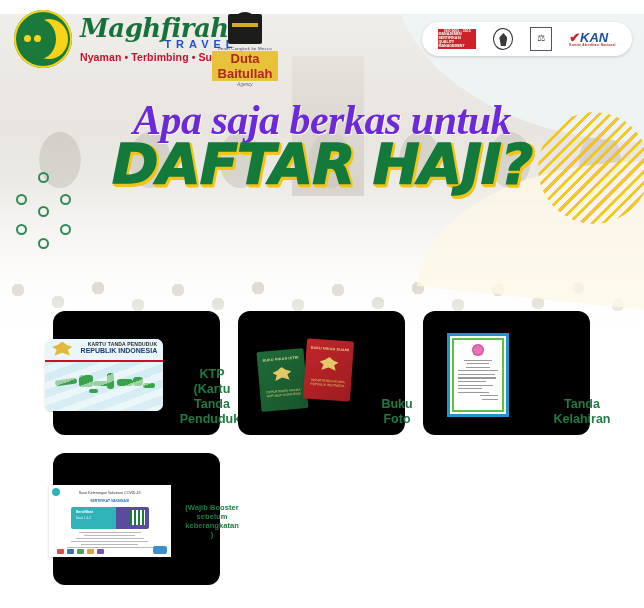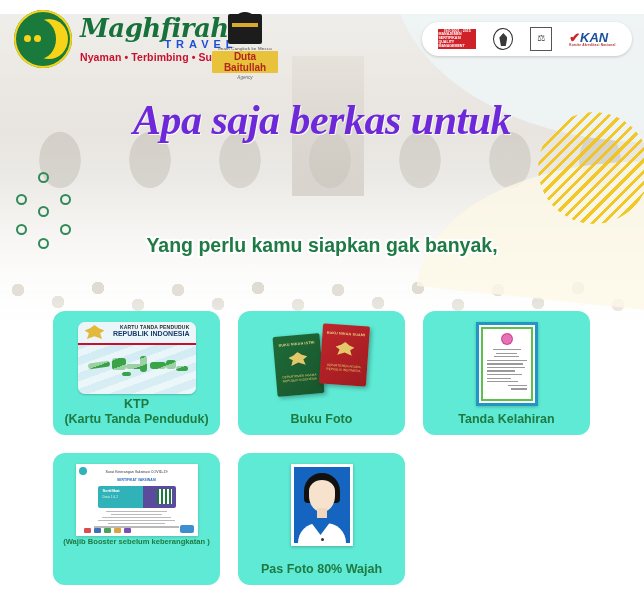--- a/index.html
+++ b/index.html
@@ -150,21 +150,21 @@
     content:""; position:absolute; left:4px; top:9px;
     width:26px; height:4px; background:#d8a92b;
   }
   .duta-arc {
     position:absolute; left:20px; top:0px; width:26px; height:26px;
     border:4px solid #1c1c1c; border-radius:50% 50% 0 0;
     border-bottom:none;
   }
   .duta-caption1 { font-size:4.4px; color:#4a4a4a; letter-spacing:.2px; margin-top:2px; }
   .duta-caption2 {
-    font-size:10px; font-weight:700; color:#1c1c1c;
+    font-size:13px; font-weight:700; color:#1c1c1c;
     background:#e8c23a; display:inline-block; padding:0 3px; border-radius:1px;
   }
   .duta-caption2 span { color:#b3261e; }
   .duta-caption3 { font-size:4.6px; color:#6a6a6a; font-style:italic; }
 
   
   .accred {
     position:absolute; right:12px; top:22px;
     width:210px; height:34px;
     background:#ffffff; border-radius:17px;
@@ -265,24 +265,24 @@
   
   .grid {
     position:absolute; left:53px; top:311px;
     width:538px;
     display:grid;
     grid-template-columns:repeat(3, 167px);
     grid-template-rows:124px 132px;
     gap:18px 18px;
   }
   .card {
-    background:#5eead4;
+    background:#000000;
     border-radius:12px;
-    display:flex; flex-direction:column;
-    align-items:center; justify-content:flex-start;
+    display:flex; 
+    align-items:center; justify-content:center;
     padding:11px 8px 8px;
   }
   .card-art {
     flex:none;
     display:flex; align-items:center; justify-content:center;
     width:100%;
   }
   .card-label {
     margin-top:auto;
     text-align:center;
@@ -502,24 +502,24 @@
       <div class="badge-kanstd">⚖</div>
       <div class="badge-kan">
         <i>✔</i><span>KAN</span>
         <small>Komite Akreditasi Nasional</small>
       </div>
     </div>
   </div>
 
   <div class="headline">
     <div class="head-line1">Apa saja berkas untuk</div>
+    <div class="head-line2">DAFTAR HAJI?</div>
   </div>
 
   <div class="subtitle">
-    <div>Yang perlu kamu siapkan gak banyak,</div>
   </div>
 
   <div class="grid">
 
     <div class="card">
       <div class="card-art">
         <div class="ktp">
           <div class="ktp-head"></div>
           <div class="ktp-garuda"></div>
           <div class="ktp-title">
@@ -618,30 +618,15 @@
             <i style="background:#4aa05a;"></i>
             <i style="background:#d9a33f;"></i>
             <i style="background:#7a4fb5;"></i>
           </div>
           <div class="vaks-car"></div>
         </div>
       </div>
       <div class="card-sublabel">(Wajib Booster sebelum keberangkatan )</div>
     </div>
 
-    <div class="card">
-      <div class="card-art">
-        <div class="foto">
-          <div class="foto-hair"></div>
-          <div class="foto-face"></div>
-          <div class="foto-neck"></div>
-          <div class="foto-body"></div>
-          <div class="foto-collar"></div>
-          <div class="foto-btn"></div>
-        </div>
-      </div>
-      <div class="card-label">
-        <div>Pas Foto 80% Wajah</div>
-      </div>
-    </div>
 
   </div>
 </div>
 
 </body></html>

